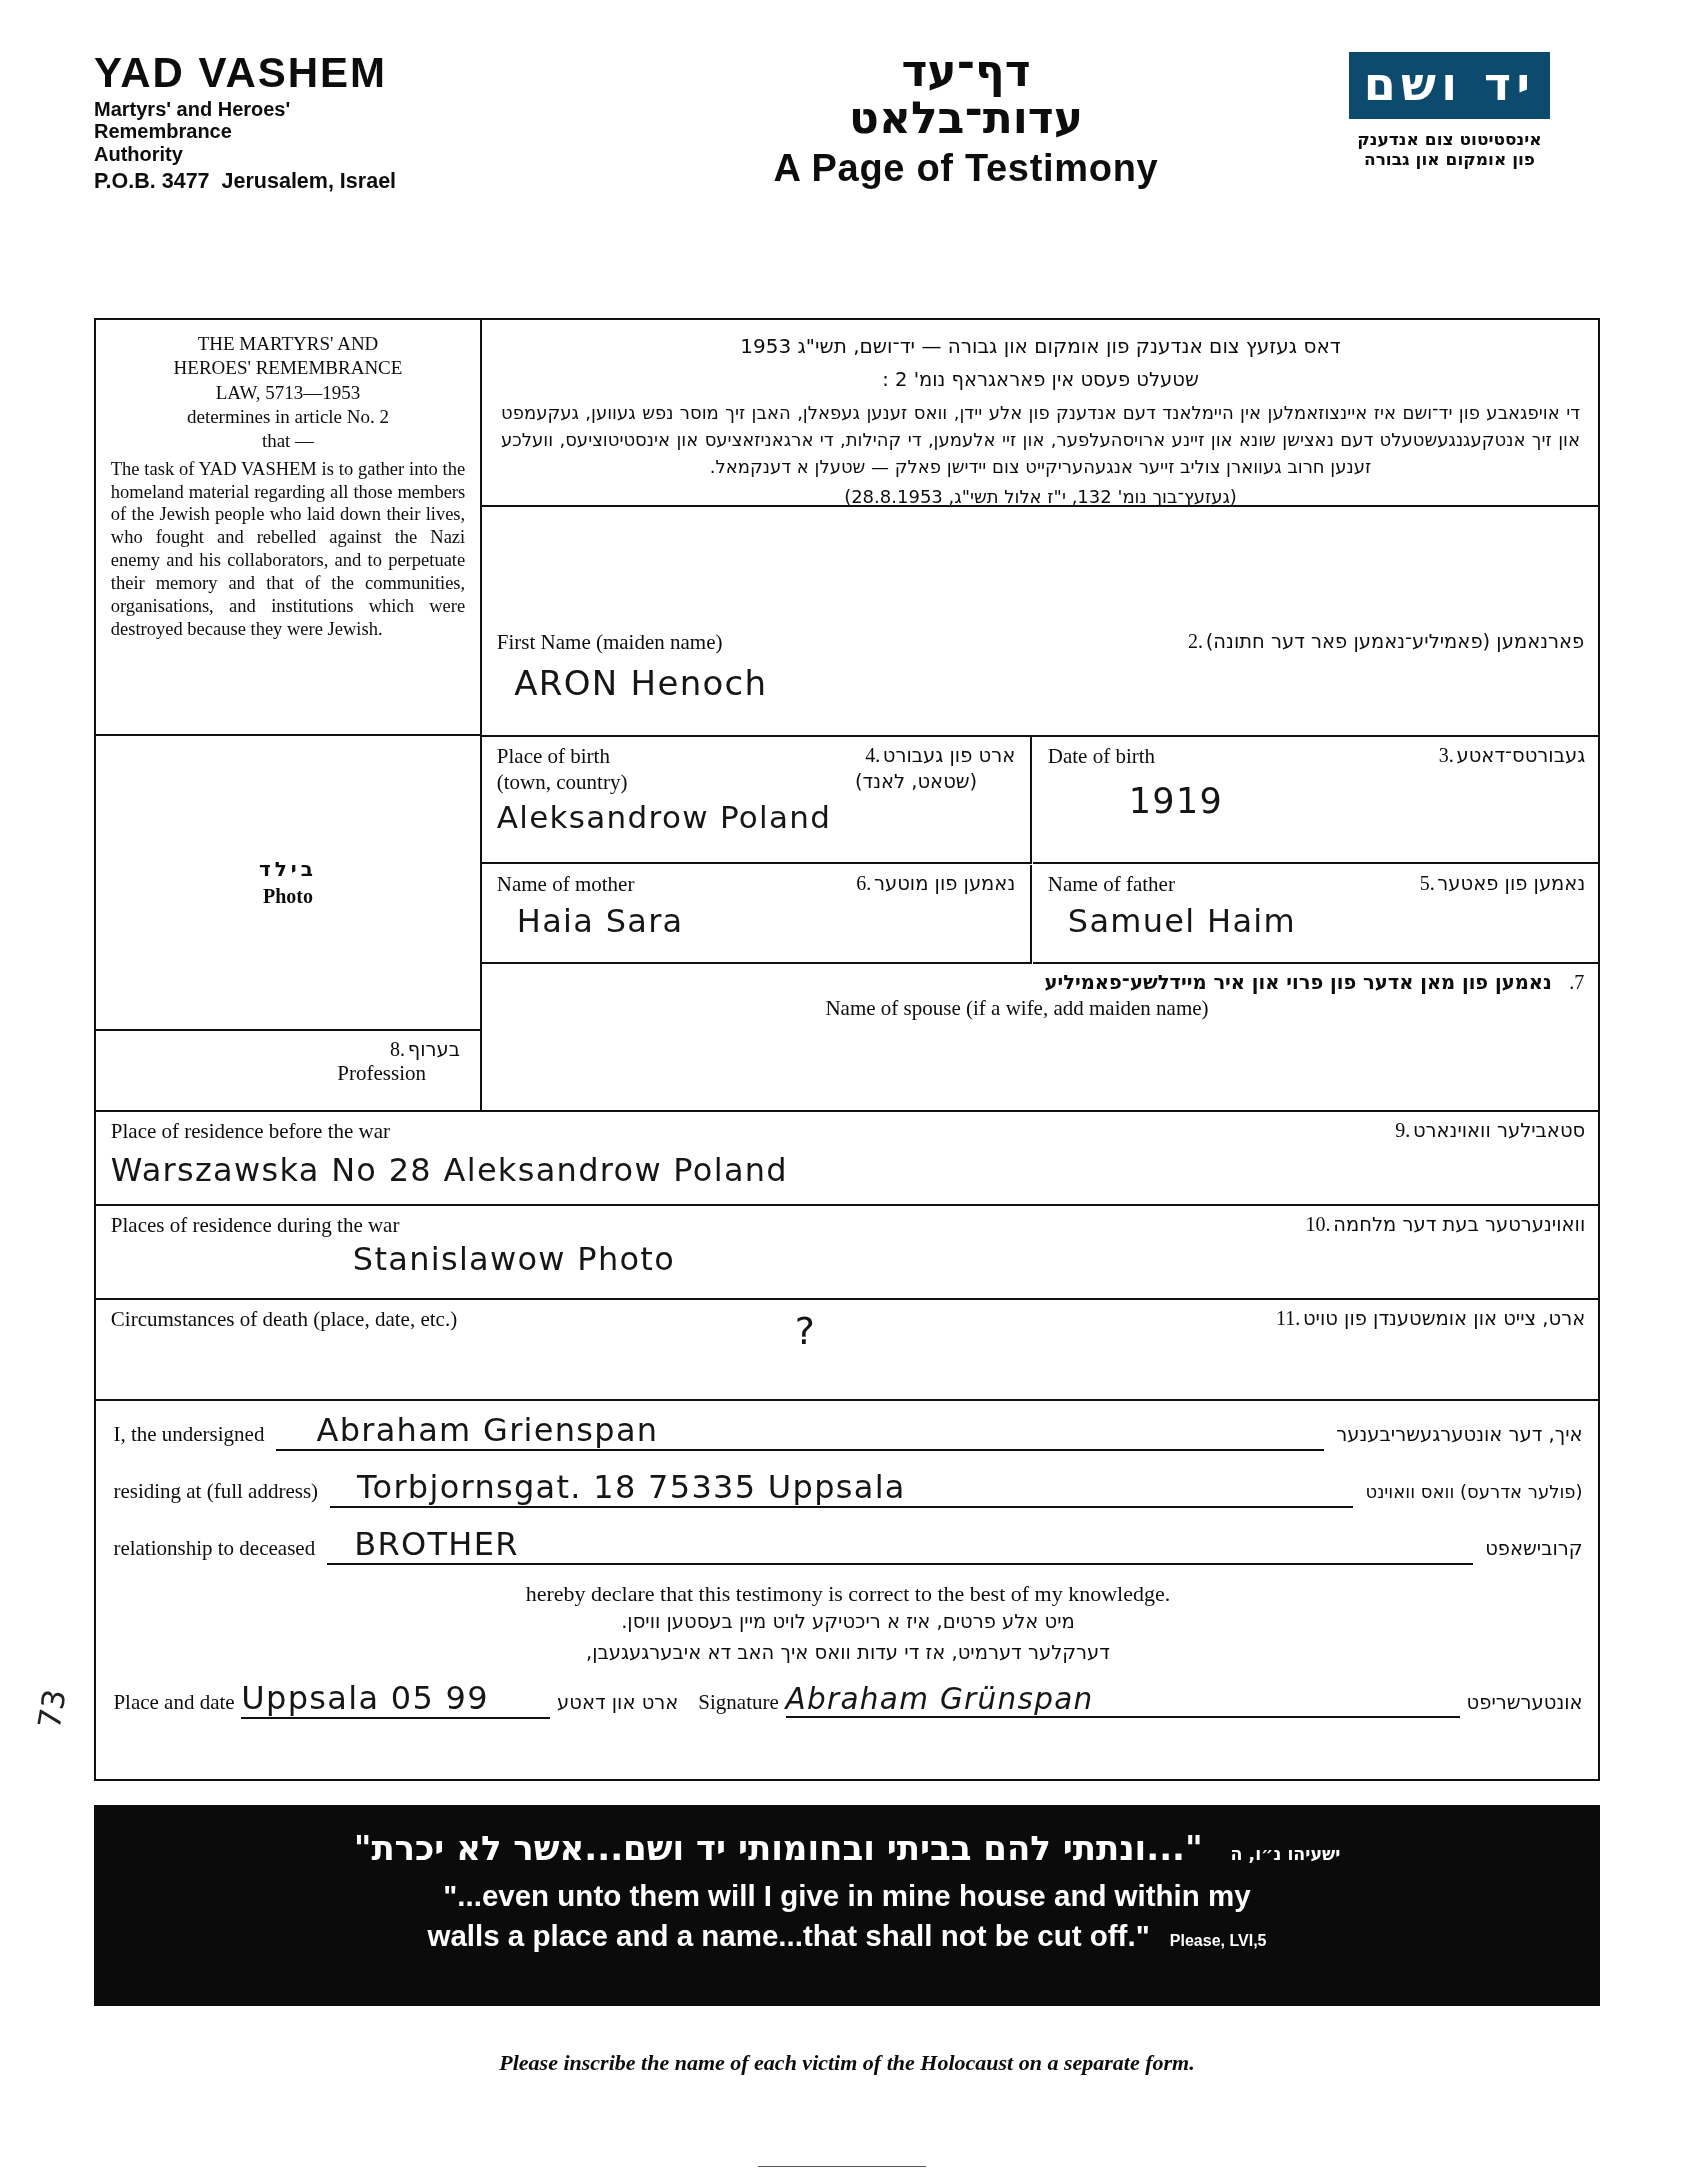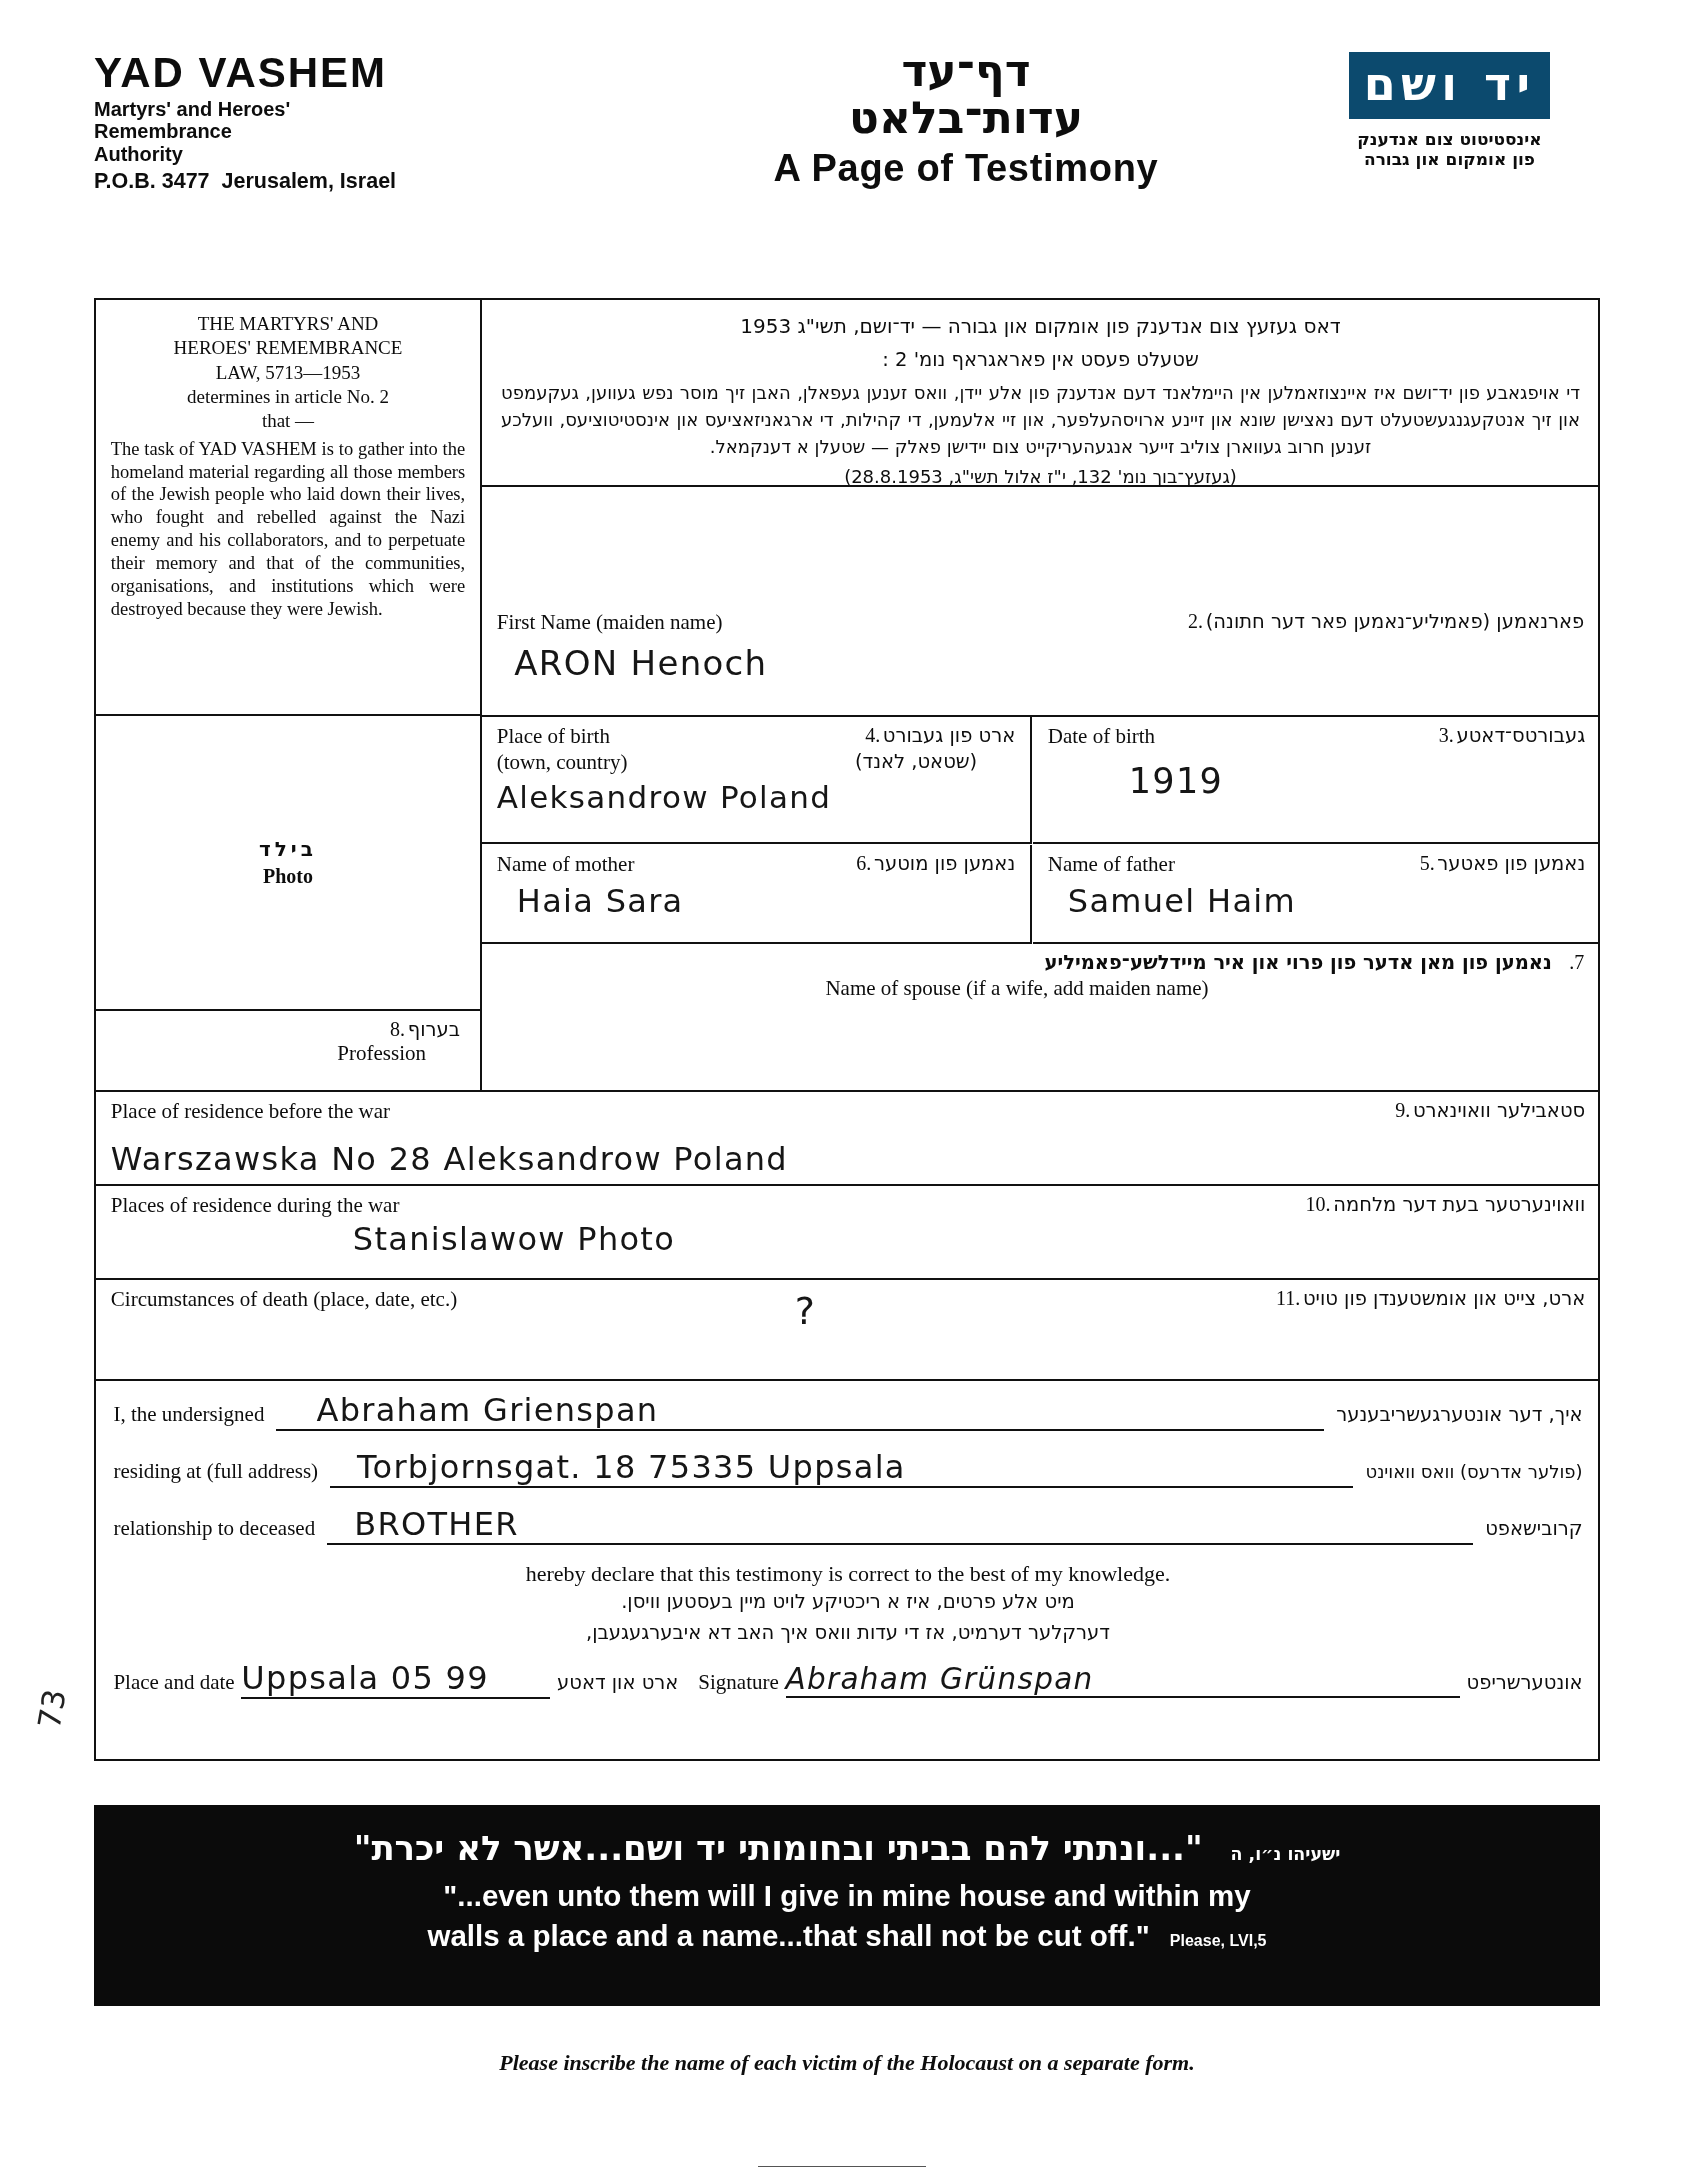--- a/index.html
+++ b/index.html
@@ -104,21 +104,21 @@
     font-size: 17px;
     line-height: 1.2;
     margin-top: 9.4px;
     direction: rtl;
   }
 
   
   .frame {
     position: absolute;
     left: 94px;
-    top: 298px;
+    top: 318px;
     width: 1506px;
     height: 1463px;
     border: 2px solid #111;
     box-sizing: border-box;
   }
   .cell {
     position: absolute;
     box-sizing: border-box;
   }
   .bb { border-bottom: 2px solid #111; }
@@ -431,21 +431,21 @@
 
     <div class="cell bb" style="left:0px; top:792px; width:1504px; height:94px;">
       <div class="row-inner">
         <div class="lab-line">
           <span class="lab-en">Place of residence before the war</span>
           <span>
             <span class="lab-heb">סטאבילער וואוינארט</span>
             <span class="num" style="margin-left:17.4px;">.9</span>
           </span>
         </div>
-        <div class="hand" style="margin-top:16px; font-size:32px;">Warszawska No 28  Aleksandrow   Poland</div>
+        <div class="hand" style="margin-top:7px; font-size:32px;">Warszawska No 28  Aleksandrow   Poland</div>
       </div>
     </div>
 
     <div class="cell bb" style="left:0px; top:886px; width:1504px; height:94px;">
       <div class="row-inner">
         <div class="lab-line">
           <span class="lab-en">Places of residence during the war</span>
           <span>
             <span class="lab-heb">וואוינערטער בעת דער מלחמה</span>
             <span class="num" style="margin-left:17.4px;">.10</span>

